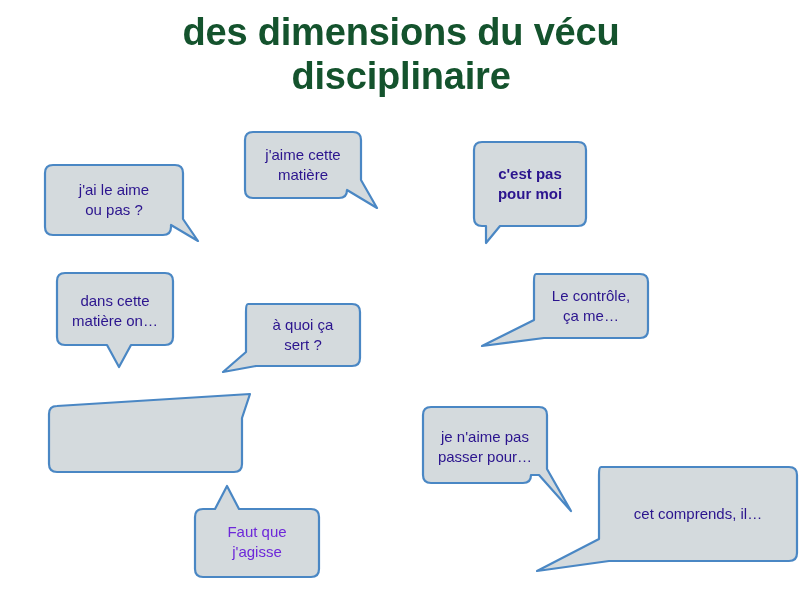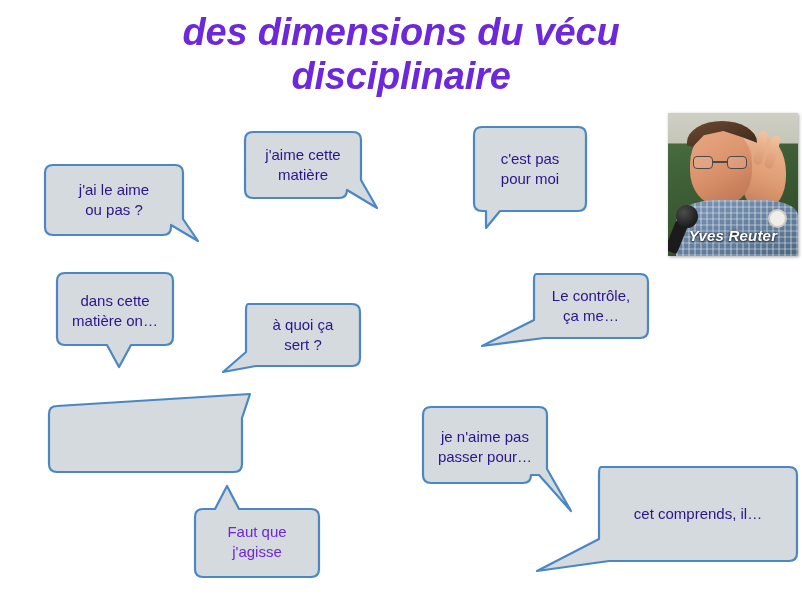--- a/index.html
+++ b/index.html
@@ -189,62 +189,41 @@
     letter-spacing: 0.2px;
     font-family: "Liberation Sans", sans-serif;
     text-shadow: 0 1px 2px rgba(0,0,0,.75), 0 0 3px rgba(0,0,0,.6);
   }
 </style>
 </head>
 <body>
 
 <div id="slide">
 
-  <div id="slide-title" style="color: #6d28d9; font-style: italic;">des dimensions du vécu
+  <div id="slide-title" style="color: #14532d;">des dimensions du vécu
 disciplinaire</div>
 
-  <div id="portrait">
-    <div class="ph-wall"></div>
-    <div class="ph-board-edge"></div>
-    <div class="ph-board"></div>
-    <div class="ph-hand"></div>
-    <div class="ph-finger" style="left:76px;top:16px;transform:rotate(8deg);"></div>
-    <div class="ph-finger" style="left:88px;top:18px;transform:rotate(12deg);"></div>
-    <div class="ph-finger" style="left:100px;top:22px;transform:rotate(16deg);"></div>
-    <div class="ph-head"></div>
-    <div class="ph-hair"></div>
-    <div class="ph-glasses">
-      <span class="lens l"></span>
-      <span class="bridge"></span>
-      <span class="lens r"></span>
-    </div>
-    <div class="ph-shirt"></div>
-    <div class="ph-mic-stem"></div>
-    <div class="ph-mic"></div>
-    <div class="ph-watch"></div>
-    <div id="portrait-caption">Yves Reuter</div>
-  </div>
 
   <div class="bubble" id="bubble-jai-le-choix" style="left:26px; top:163px; width:160px; height:90px;">
     <svg width="160" height="90" viewBox="0 0 160 90" aria-hidden="true">
       <path d="M 10,2 L 132,2 Q 140,2 140,10 L 140,56 L 155,78 L 128,62 L 128,64 Q 128,72 120,72 L 10,72 Q 2,72 2,64 L 2,10 Q 2,2 10,2 Z" fill="#d4dadd" stroke="#4a87c4" stroke-width="2.2" stroke-linejoin="round"></path>
     </svg>
     <div class="bubble-text" style="left: 2px; top: 2px; width: 138px; height: 70px; color: rgb(43, 20, 142);">j'ai le aime
 ou pas ?</div>
   </div>
 
   <div class="bubble" id="bubble-jaime-cette-matiere" style="left:226px; top:130px; width:140px; height:90px;">
     <svg width="140" height="90" viewBox="0 0 140 90" aria-hidden="true">
       <path d="M 10,2 L 110,2 Q 118,2 118,10 L 118,50 L 134,78 L 104,60 L 104,60 Q 104,68 96,68 L 10,68 Q 2,68 2,60 L 2,10 Q 2,2 10,2 Z" fill="#d4dadd" stroke="#4a87c4" stroke-width="2.2" stroke-linejoin="round"></path>
     </svg>
     <div class="bubble-text" style="left: 2px; top: 2px; width: 116px; height: 66px; color: rgb(43, 20, 142);">j'aime cette
 matière</div>
   </div>
 
-  <div class="bubble" id="bubble-cest-pas-pour-moi" style="left:455px; top:125px; width:130px; height:105px;">
+  <div class="bubble" id="bubble-cest-pas-pour-moi" style="left:455px; top:140px; width:130px; height:105px;font-weight:bold;">
     <svg width="130" height="105" viewBox="0 0 130 105" aria-hidden="true">
       <path d="M 10,2 L 106,2 Q 114,2 114,10 L 114,78 Q 114,86 106,86 L 28,86 L 14,103 L 14,86 L 10,86 Q 2,86 2,78 L 2,10 Q 2,2 10,2 Z" fill="#d4dadd" stroke="#4a87c4" stroke-width="2.2" stroke-linejoin="round"></path>
     </svg>
     <div class="bubble-text" style="left: 2px; top: 2px; width: 112px; height: 84px; color: rgb(43, 20, 142);">c'est pas
 pour moi</div>
   </div>
 
   <div class="bubble" id="bubble-dans-cette-matiere" style="left:38px; top:271px; width:130px; height:100px;">
     <svg width="130" height="100" viewBox="0 0 130 100" aria-hidden="true">
       <path d="M 10,2 L 110,2 Q 118,2 118,10 L 118,66 Q 118,74 110,74 L 76,74 L 64,96 L 52,74 L 10,74 Q 2,74 2,66 L 2,10 Q 2,2 10,2 Z" fill="#d4dadd" stroke="#4a87c4" stroke-width="2.2" stroke-linejoin="round"></path>

